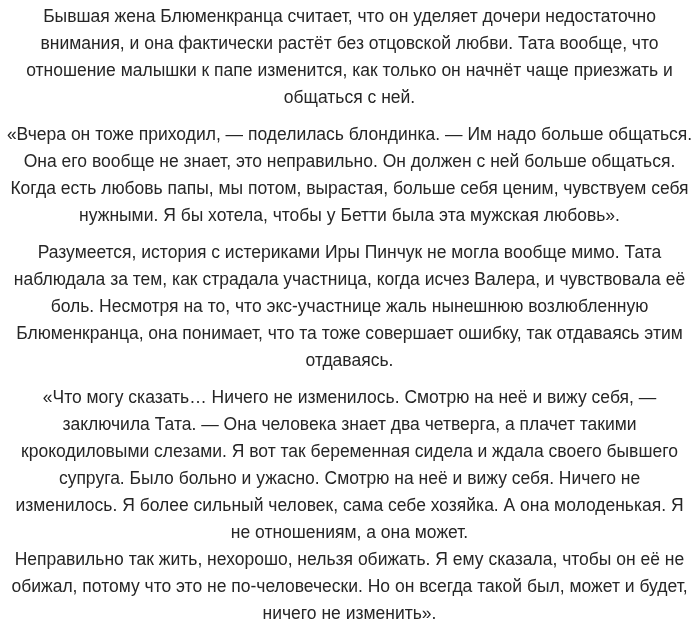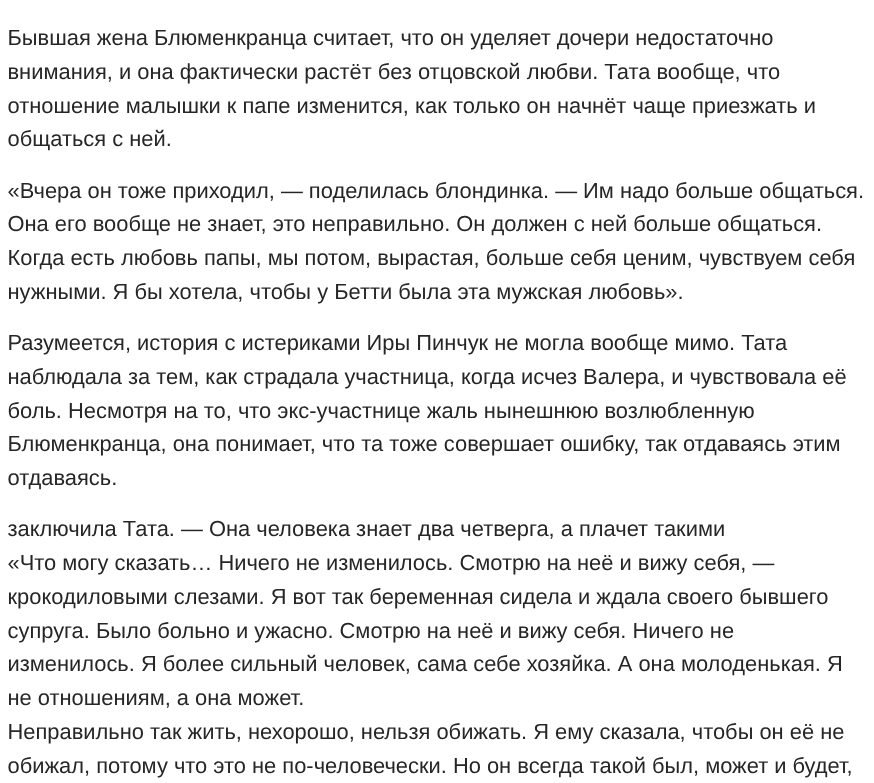--- a/index.html
+++ b/index.html
@@ -16,21 +16,22 @@
   .article {
     box-sizing: border-box;
     width: 699px;
     padding: 3px 6px 0 6px;
     color: #262626;
     font-size: 17.5px;
     line-height: 27px;
     font-weight: 400;
   }
   .paragraph {
-    margin: 14px 0 10px 0;
+    margin: 0 0 10px 0;
+    text-align: center;
   }
   .paragraph:last-child {
     margin-bottom: 0;
   }
   .text-line {
     white-space: nowrap;
   }
 </style>
 </head>
 <body>
@@ -53,22 +54,22 @@
 
   <div class="paragraph">
     <div class="text-line">Разумеется, история с истериками Иры Пинчук не могла вообще мимо. Тата</div>
     <div class="text-line">наблюдала за тем, как страдала участница, когда исчез Валера, и чувствовала её</div>
     <div class="text-line">боль. Несмотря на то, что экс-участнице жаль нынешнюю возлюбленную</div>
     <div class="text-line">Блюменкранца, она понимает, что та тоже совершает ошибку, так отдаваясь этим</div>
     <div class="text-line">отдаваясь.</div>
   </div>
 
   <div class="paragraph">
+    <div class="text-line">«Что могу сказать… Ничего не изменилось. Смотрю на неё и вижу себя, —</div>
     <div class="text-line">заключила Тата. — Она человека знает два четверга, а плачет такими</div>
-    <div class="text-line">«Что могу сказать… Ничего не изменилось. Смотрю на неё и вижу себя, —</div>
     <div class="text-line">крокодиловыми слезами. Я вот так беременная сидела и ждала своего бывшего</div>
     <div class="text-line">супруга. Было больно и ужасно. Смотрю на неё и вижу себя. Ничего не</div>
     <div class="text-line">изменилось. Я более сильный человек, сама себе хозяйка. А она молоденькая. Я</div>
     <div class="text-line">не отношениям, а она может.</div>
     <div class="text-line">Неправильно так жить, нехорошо, нельзя обижать. Я ему сказала, чтобы он её не</div>
     <div class="text-line">обижал, потому что это не по-человечески. Но он всегда такой был, может и будет,</div>
     <div class="text-line">ничего не изменить».</div>
   </div>
 
 </div>

